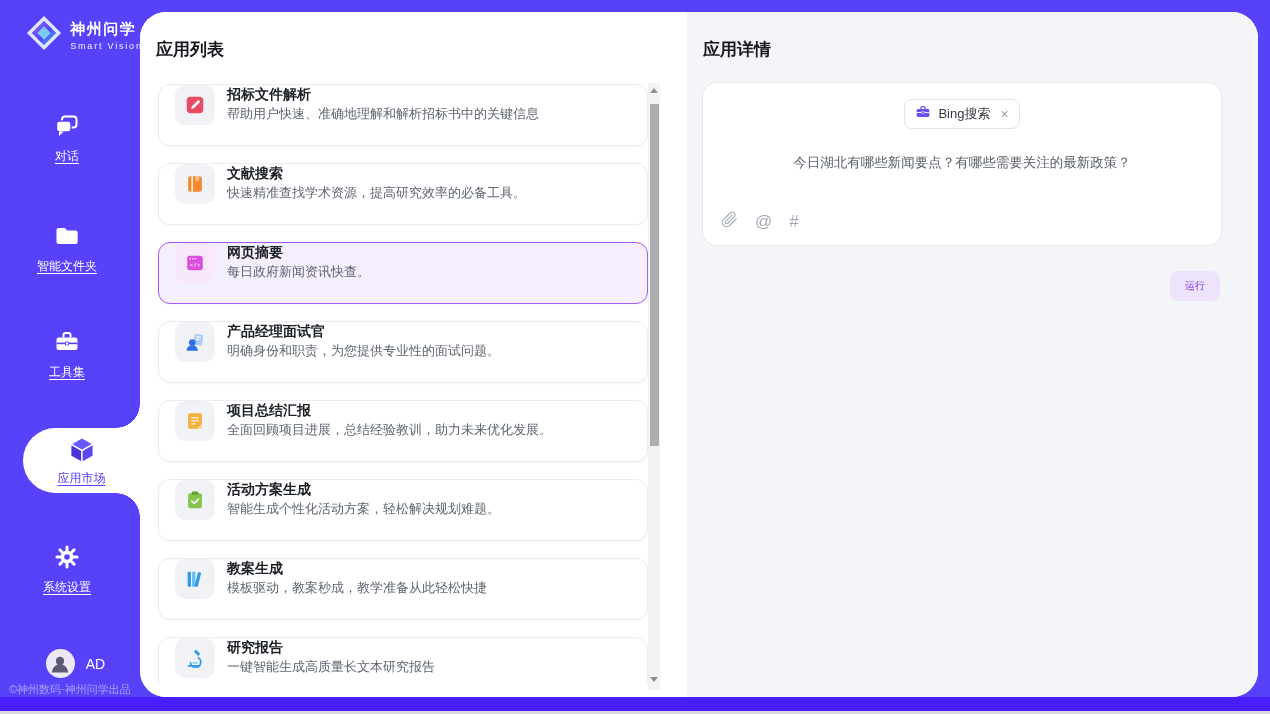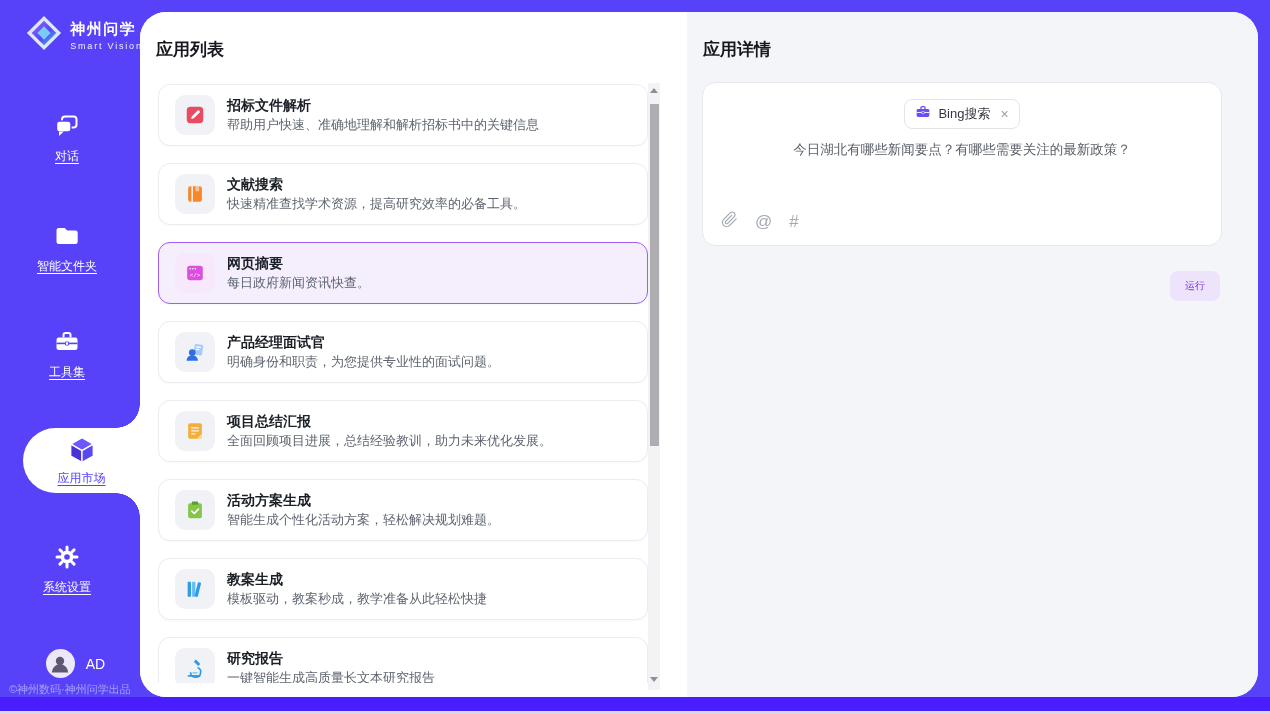--- a/index.html
+++ b/index.html
@@ -35,21 +35,21 @@
   
   .content { position:absolute; left:140px; top:12px; right:12px; bottom:17px;
     border-radius:26px; overflow:hidden; display:flex; background:#F4F5F8; }
   .panel-title { position:absolute; top:26px; left:16px; font-size:17px; font-weight:bold; color:#16181D;font-family:Liberation Mono, monospace; }
 
   
   .list-panel { width:547px; flex:none; position:relative; background:#fff; }
   .cards { position:absolute; left:18px; top:72px; width:490px; bottom:14px; overflow:hidden;
     display:flex; flex-direction:column; gap:17px; }
   .card { flex:none; height:62px; border:1px solid #EBECEF; border-radius:12px; background:#fff;
-    display:flex; align-items:center; gap:12px; padding:0 16px; box-shadow:0 1px 2px rgba(20,20,40,0.03); cursor:pointer; }
+    display:flex; align-items:flex-start; gap:12px; padding:0 16px; box-shadow:0 1px 2px rgba(20,20,40,0.03); cursor:pointer; }
   .card.selected { background:#F5EEFD; border:1px solid #A15CF0; }
   .tile { width:40px; height:40px; border-radius:10px; background:#F1F2F6; flex:none;
     display:flex; align-items:center; justify-content:center; }
   .card.selected .tile { background:#F7E8FB; }
   .card-title { font-size:14px; font-weight:bold; color:#1B1F26; line-height:19px; }
   .card-desc { font-size:13px; color:#5E6570; line-height:18px; margin-top:1px; }
 
   .scrollbar { position:absolute; left:508px; top:71px; bottom:7px; width:12px; background:#F3F3F5; }
   .sb-thumb { position:absolute; top:21px; left:1.5px; width:9px; height:342px; background:#ADADB2; }
   .sb-up, .sb-down { position:absolute; left:2px; width:8px; height:8px; }
@@ -58,21 +58,21 @@
   .tri-down { width:0; height:0; border-left:4px solid transparent; border-right:4px solid transparent; border-top:5px solid #8E9095; }
 
   
   .detail-panel { flex:1; position:relative; background:#F4F5F8; }
   .detail-card { position:absolute; left:15px; top:70px; width:520px; height:164px;
     background:#fff; border:1px solid #E7E8EC; border-radius:14px; padding:16px 18px;text-align:center; }
   .tag { display:inline-flex; align-items:center; gap:7px; height:30px; padding:0 10px;
     border:1px solid #E3E4E8; border-radius:8px; background:#fff; cursor:default; }
   .tag-label { font-size:13px; color:#33373E; }
   .tag-x { font-size:14px; color:#9BA1A8; margin-left:3px; cursor:pointer; line-height:1; }
-  .question { margin-top:11px; font-size:13.5px; color:#5A6069; line-height:19px; }
+  .question { margin-top:24px; font-size:13.5px; color:#5A6069; line-height:19px; }
   .card-toolbar { position:absolute; left:18px; bottom:13px; display:flex; align-items:center; gap:17px; }
   .tb-glyph { font-size:17px; color:#A3A9B3; line-height:1; cursor:pointer; }
   .run-row { position:absolute; top:259px; right:38px; }
   .run-btn { background:#EDE4FC; color:#7A2FE5; border:none; border-radius:8px; height:30px;
     padding:0 15px; font-size:10px; font-family:inherit; cursor:pointer; }
 </style>
 </head>
 <body>
 
 <div>

